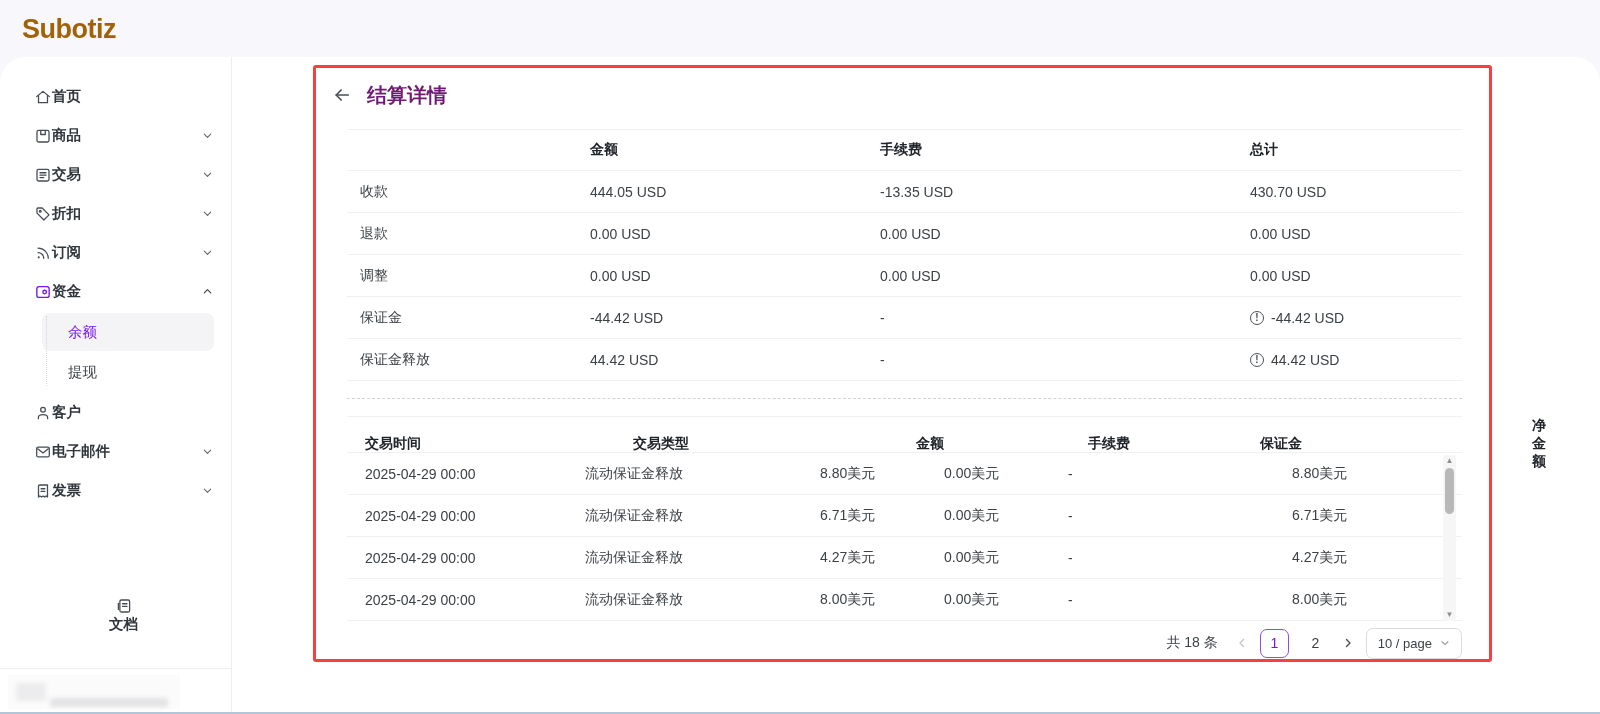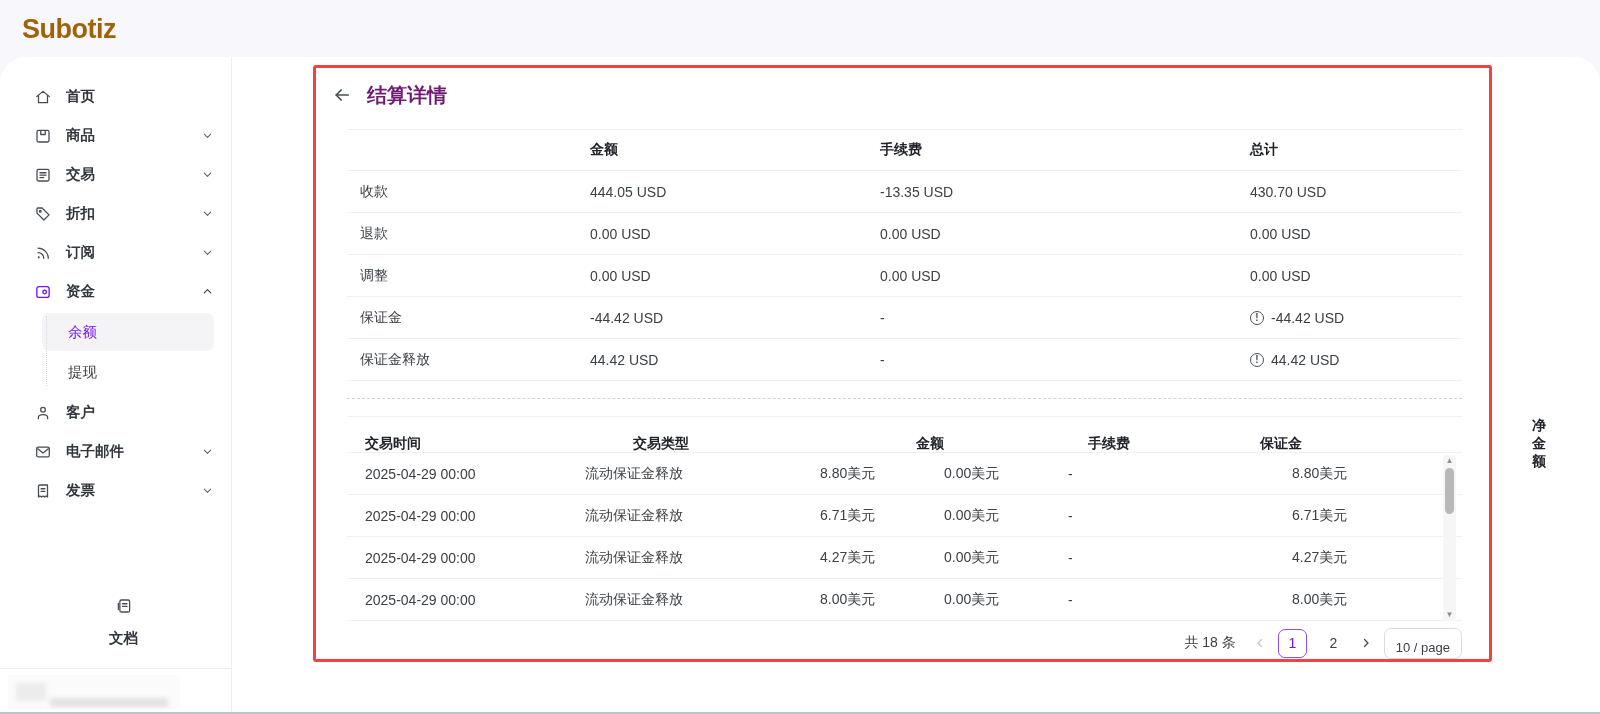--- a/index.html
+++ b/index.html
@@ -13,21 +13,21 @@
 
   
   .card { position:absolute; left:0; top:57px; right:0; bottom:2px; background:#ffffff;
     border-radius:26px 26px 0 0; display:flex; }
   .window-bottom { position:absolute; left:0; bottom:0; width:1600px; height:2px; background:#b6c4d7; }
 
   
   .sidebar { width:232px; min-width:232px; position:relative; border-right:1px solid #ededf2;
     border-radius:26px 0 0 0; }
   .nav { padding-top:20px; }
-  .nav-item { display:flex; align-items:center; height:39px; padding:0 18px 0 34px; gap:14px; cursor:pointer; }
+  .nav-item { display:flex; align-items:center; height:39px; padding:0 18px 0 34px; cursor:pointer; }
   .nav-item .nlabel { flex:1; font-size:14.5px; font-weight:600; color:#30363c; }
   .nicon svg { display:block; width:18px; height:18px; }
   .chev svg { display:block; width:11px; height:11px; }
   .submenu { position:relative; }
   .submenu::before { content:""; position:absolute; left:46px; top:3px; bottom:5px;
     border-left:1px dotted #d8d8de; }
   .sub-item { margin:2px 17px 2px 42px; height:38px; display:flex; align-items:center;
     padding-left:26px; border-radius:8px; font-size:14.5px; color:#3a4046; cursor:pointer; }
   .sub-item.selected { background:#f4f3f6; color:#7715f0; }
   .docs-item { position:absolute; left:0; right:0; top:540px;flex-direction:column; }
@@ -77,22 +77,22 @@
     background:#b8b8b8; border-radius:6px; }
 
   
   .pagination { margin:6px 0 0 15px; width:1115px; height:32px; display:flex;
     justify-content:flex-end; align-items:center; gap:12px; font-size:14px; color:#3c4146; }
   .pg-total { margin-right:6px; font-size:14px; }
   .pg-chev { display:flex; align-items:center; cursor:pointer; }
   .pg-num { width:29px; height:29px; display:flex; align-items:center; justify-content:center;
     cursor:pointer; border-radius:7px; }
   .pg-num.active { border:1px solid #8e4bf0; color:#7715f0; background:#fff; }
-  .pg-size { height:31px; padding:11px 11px; border:1px solid #dcdcdc; border-radius:7px;
-    display:flex; align-items:center; gap:8px; font-size:13px; background:#fff; cursor:pointer;flex-direction:column; }
+  .pg-size { height:31px; padding:0 11px; border:1px solid #dcdcdc; border-radius:7px;
+    display:flex; align-items:center; gap:8px; font-size:13px; background:#fff; cursor:pointer; }
 </style>
 </head>
 <body>
 
 <div class="topbar">
   <div class="logo">Subotiz</div>
 </div>
 
 <div class="card">
 

